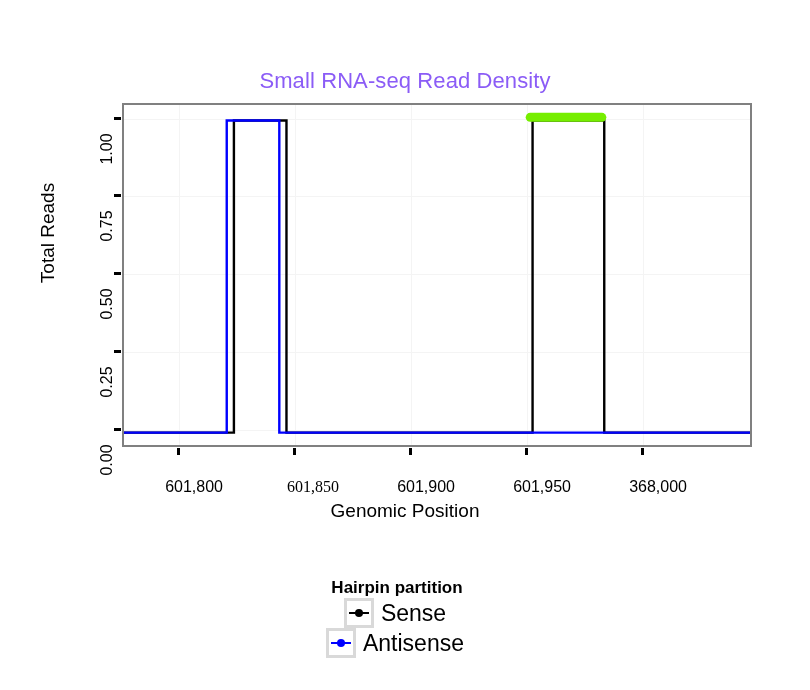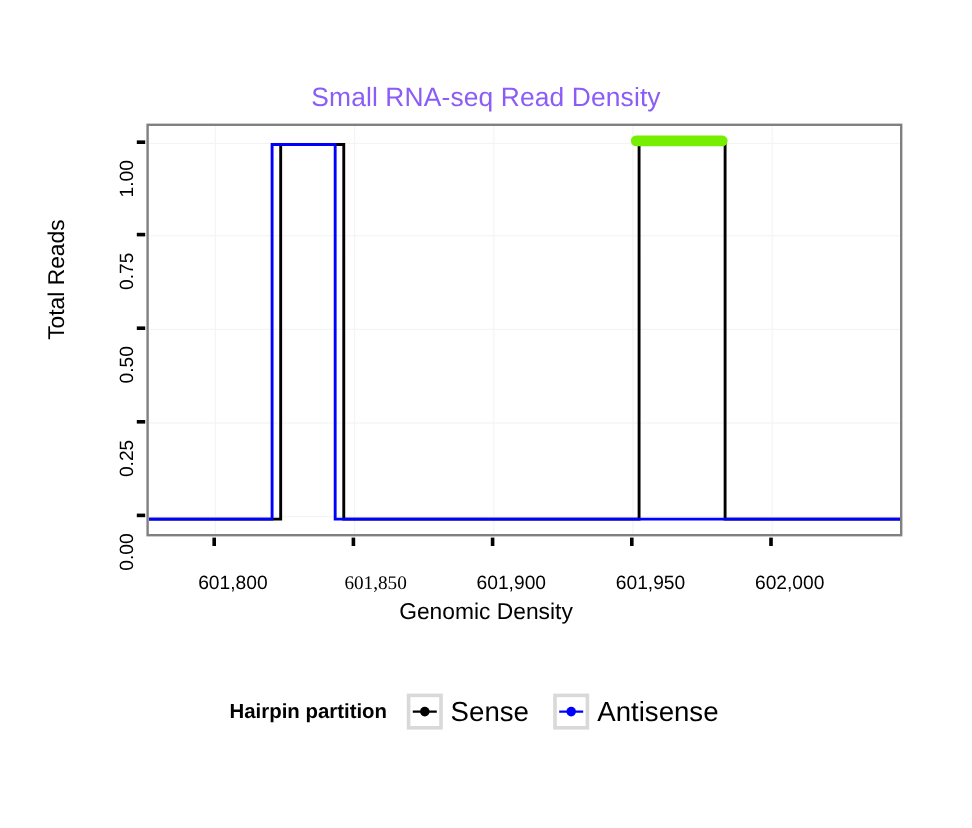--- a/index.html
+++ b/index.html
@@ -148,20 +148,21 @@
   
   .legend {
     position: absolute;
     left: 0;
     top: 578px;
     width: 810px;
     display: flex;
     align-items: center;
     justify-content: center;
     gap: 0px;
+    flex-direction: column;
   }
   .legend-title {
     font-size: 17px;
     font-weight: bold;
     color: #000000;
     margin-right: 16px;
     white-space: nowrap;
   }
   .legend-item {
     display: flex;
@@ -188,21 +189,21 @@
 </style>
 </head>
 <body>
 
 <div id="figure">
 
   <div class="chart-title">Small RNA-seq Read Density</div>
 
   <div class="ylab">Total Reads</div>
 
-  <div class="xlab">Genomic Density</div>
+  <div class="xlab">Genomic Position</div>
 
   <div class="ytick-mark" style="top:428px;"></div>
   <div class="ytick-mark" style="top:350px;"></div>
   <div class="ytick-mark" style="top:272px;"></div>
   <div class="ytick-mark" style="top:194px;"></div>
   <div class="ytick-mark" style="top:117px;"></div>
 
   <div class="ytick-label" style="top:421px;">0.00</div>
   <div class="ytick-label" style="top:343px;">0.25</div>
   <div class="ytick-label" style="top:265px;">0.50</div>
@@ -212,21 +213,21 @@
   <div class="xtick-mark" style="left:177px;"></div>
   <div class="xtick-mark" style="left:293px;"></div>
   <div class="xtick-mark" style="left:409px;"></div>
   <div class="xtick-mark" style="left:525px;"></div>
   <div class="xtick-mark" style="left:641px;"></div>
 
   <div class="xtick-label" style="left:133px;">601,800</div>
   <div class="xtick-label" style="left:249px;font-family:Liberation Serif, serif;">601,850</div>
   <div class="xtick-label" style="left:365px;">601,900</div>
   <div class="xtick-label" style="left:481px;">601,950</div>
-  <div class="xtick-label" style="left:597px;">602,000</div>
+  <div class="xtick-label" style="left:597px;">368,000</div>
 
   <div class="panel">
     <div class="panel-inner">
 
       <div class="grid-h" style="top:325px;"></div>
       <div class="grid-h" style="top:247px;"></div>
       <div class="grid-h" style="top:169px;"></div>
       <div class="grid-h" style="top:91px;"></div>
       <div class="grid-h" style="top:14px;"></div>
 

